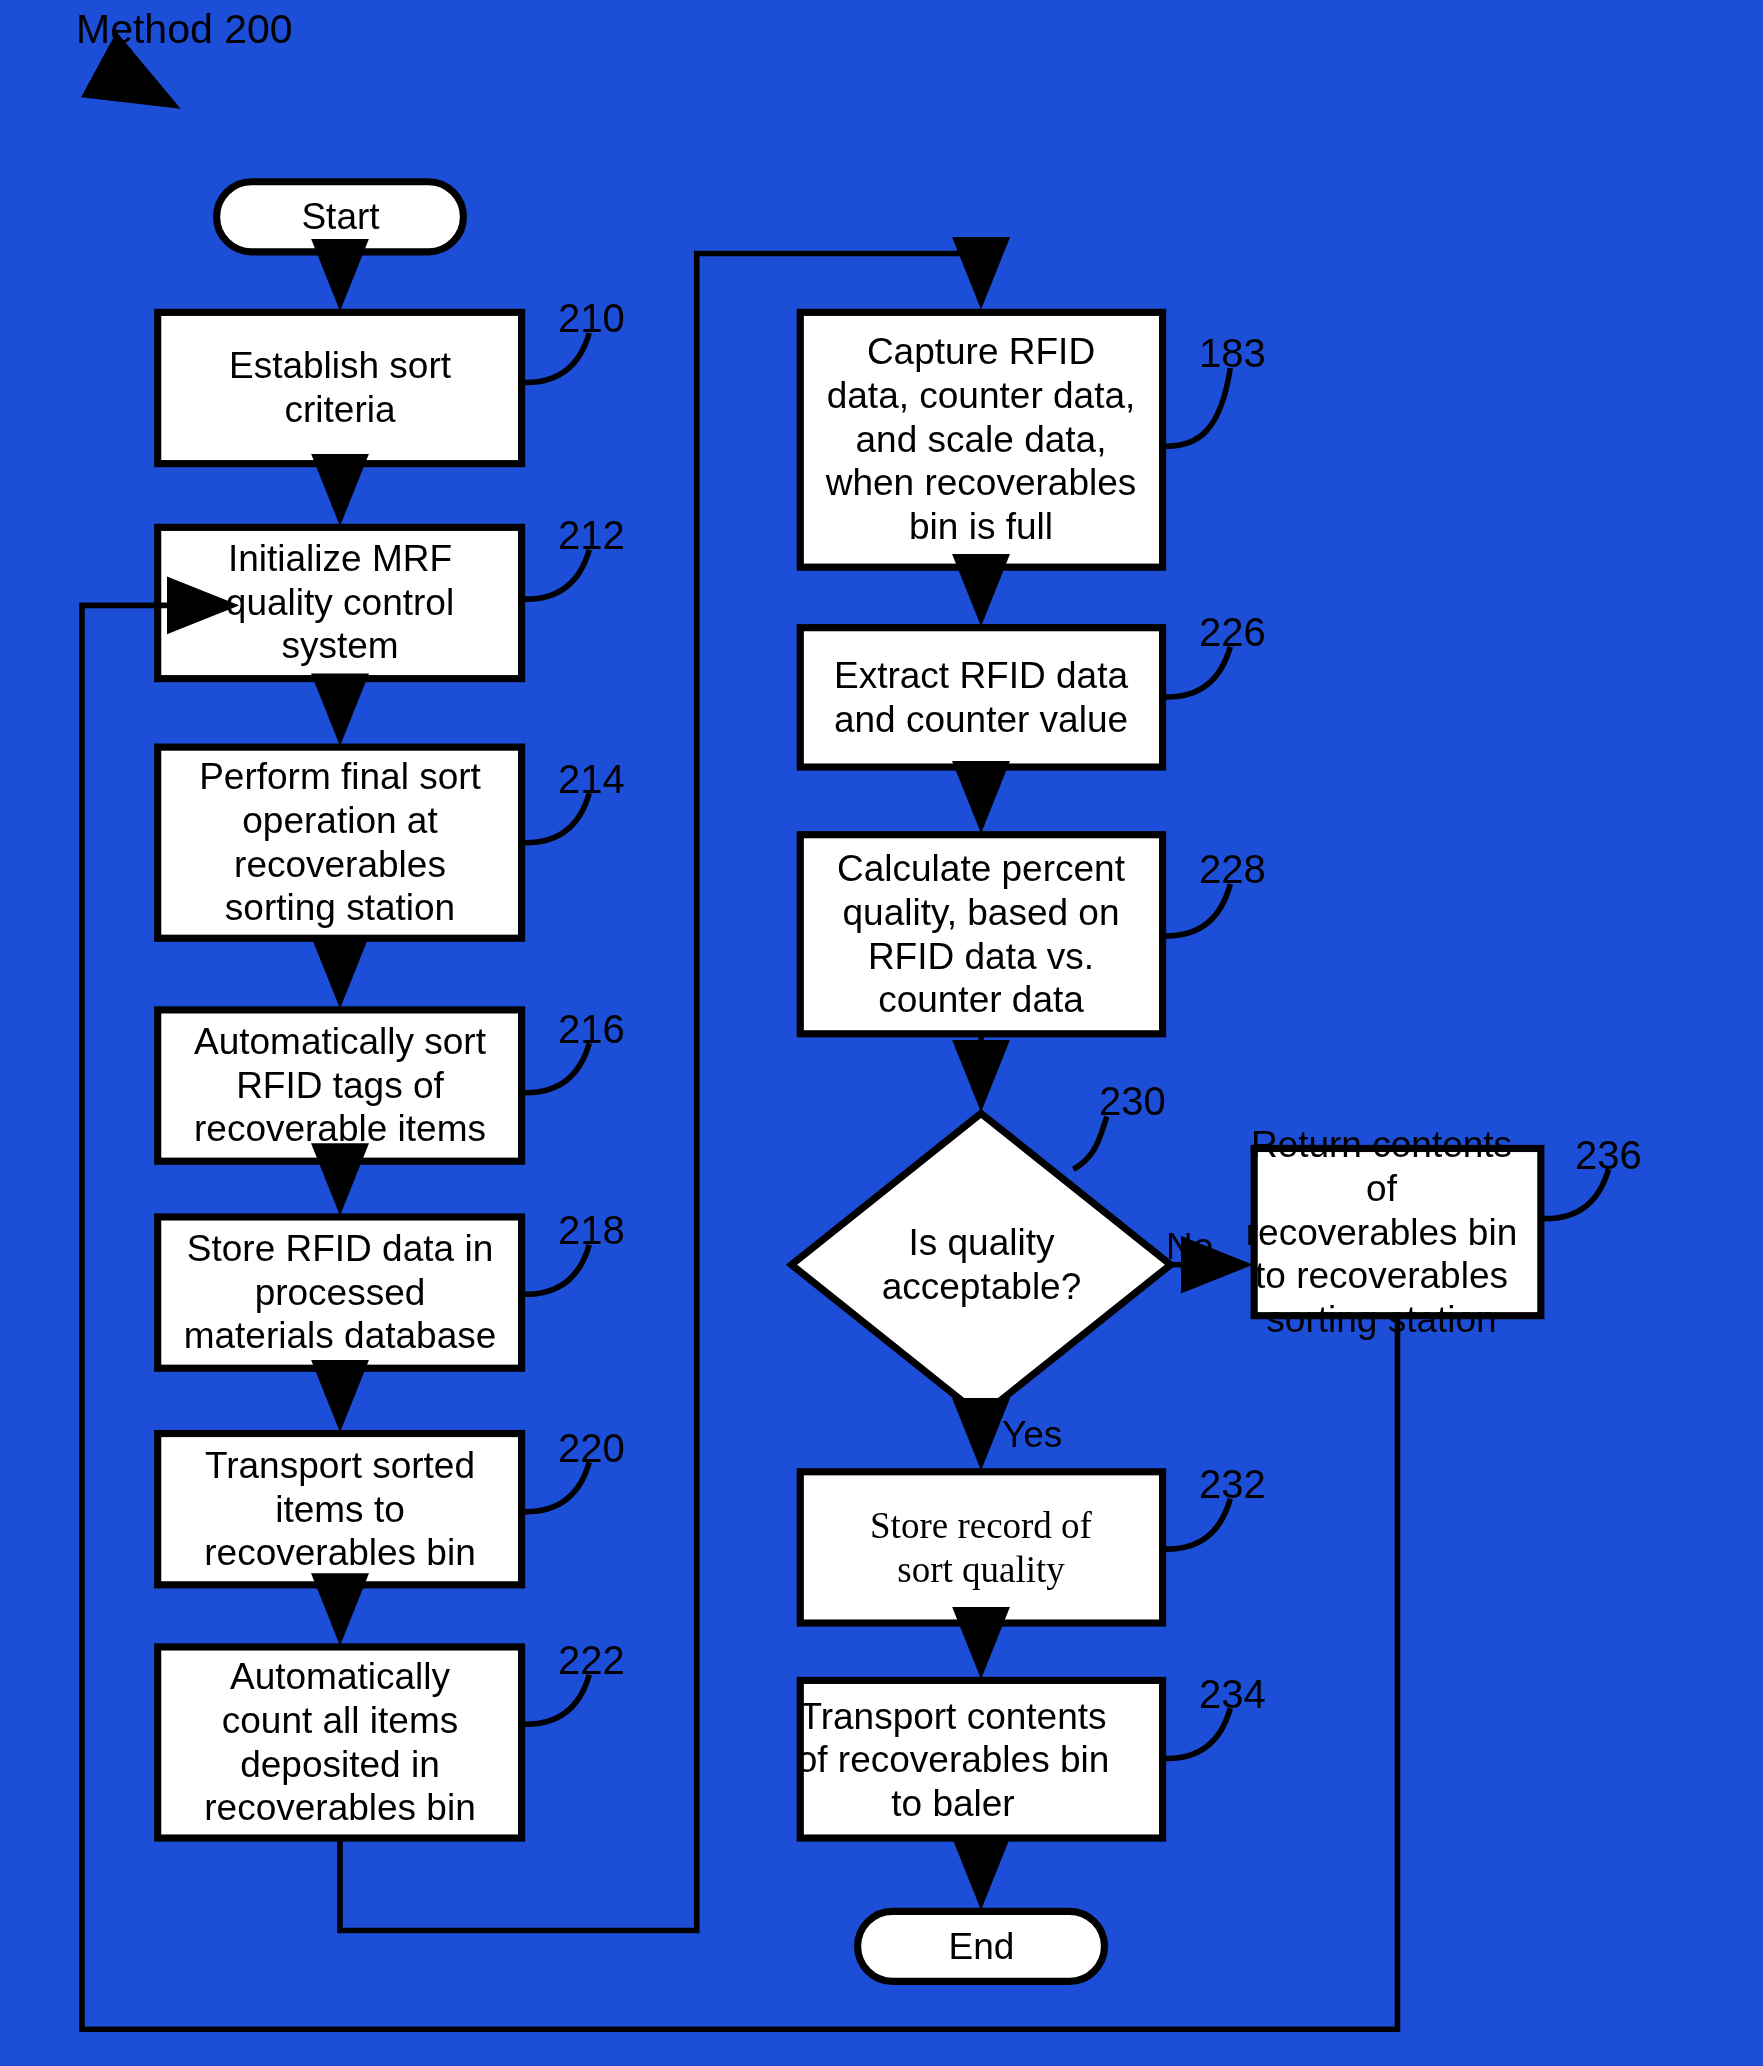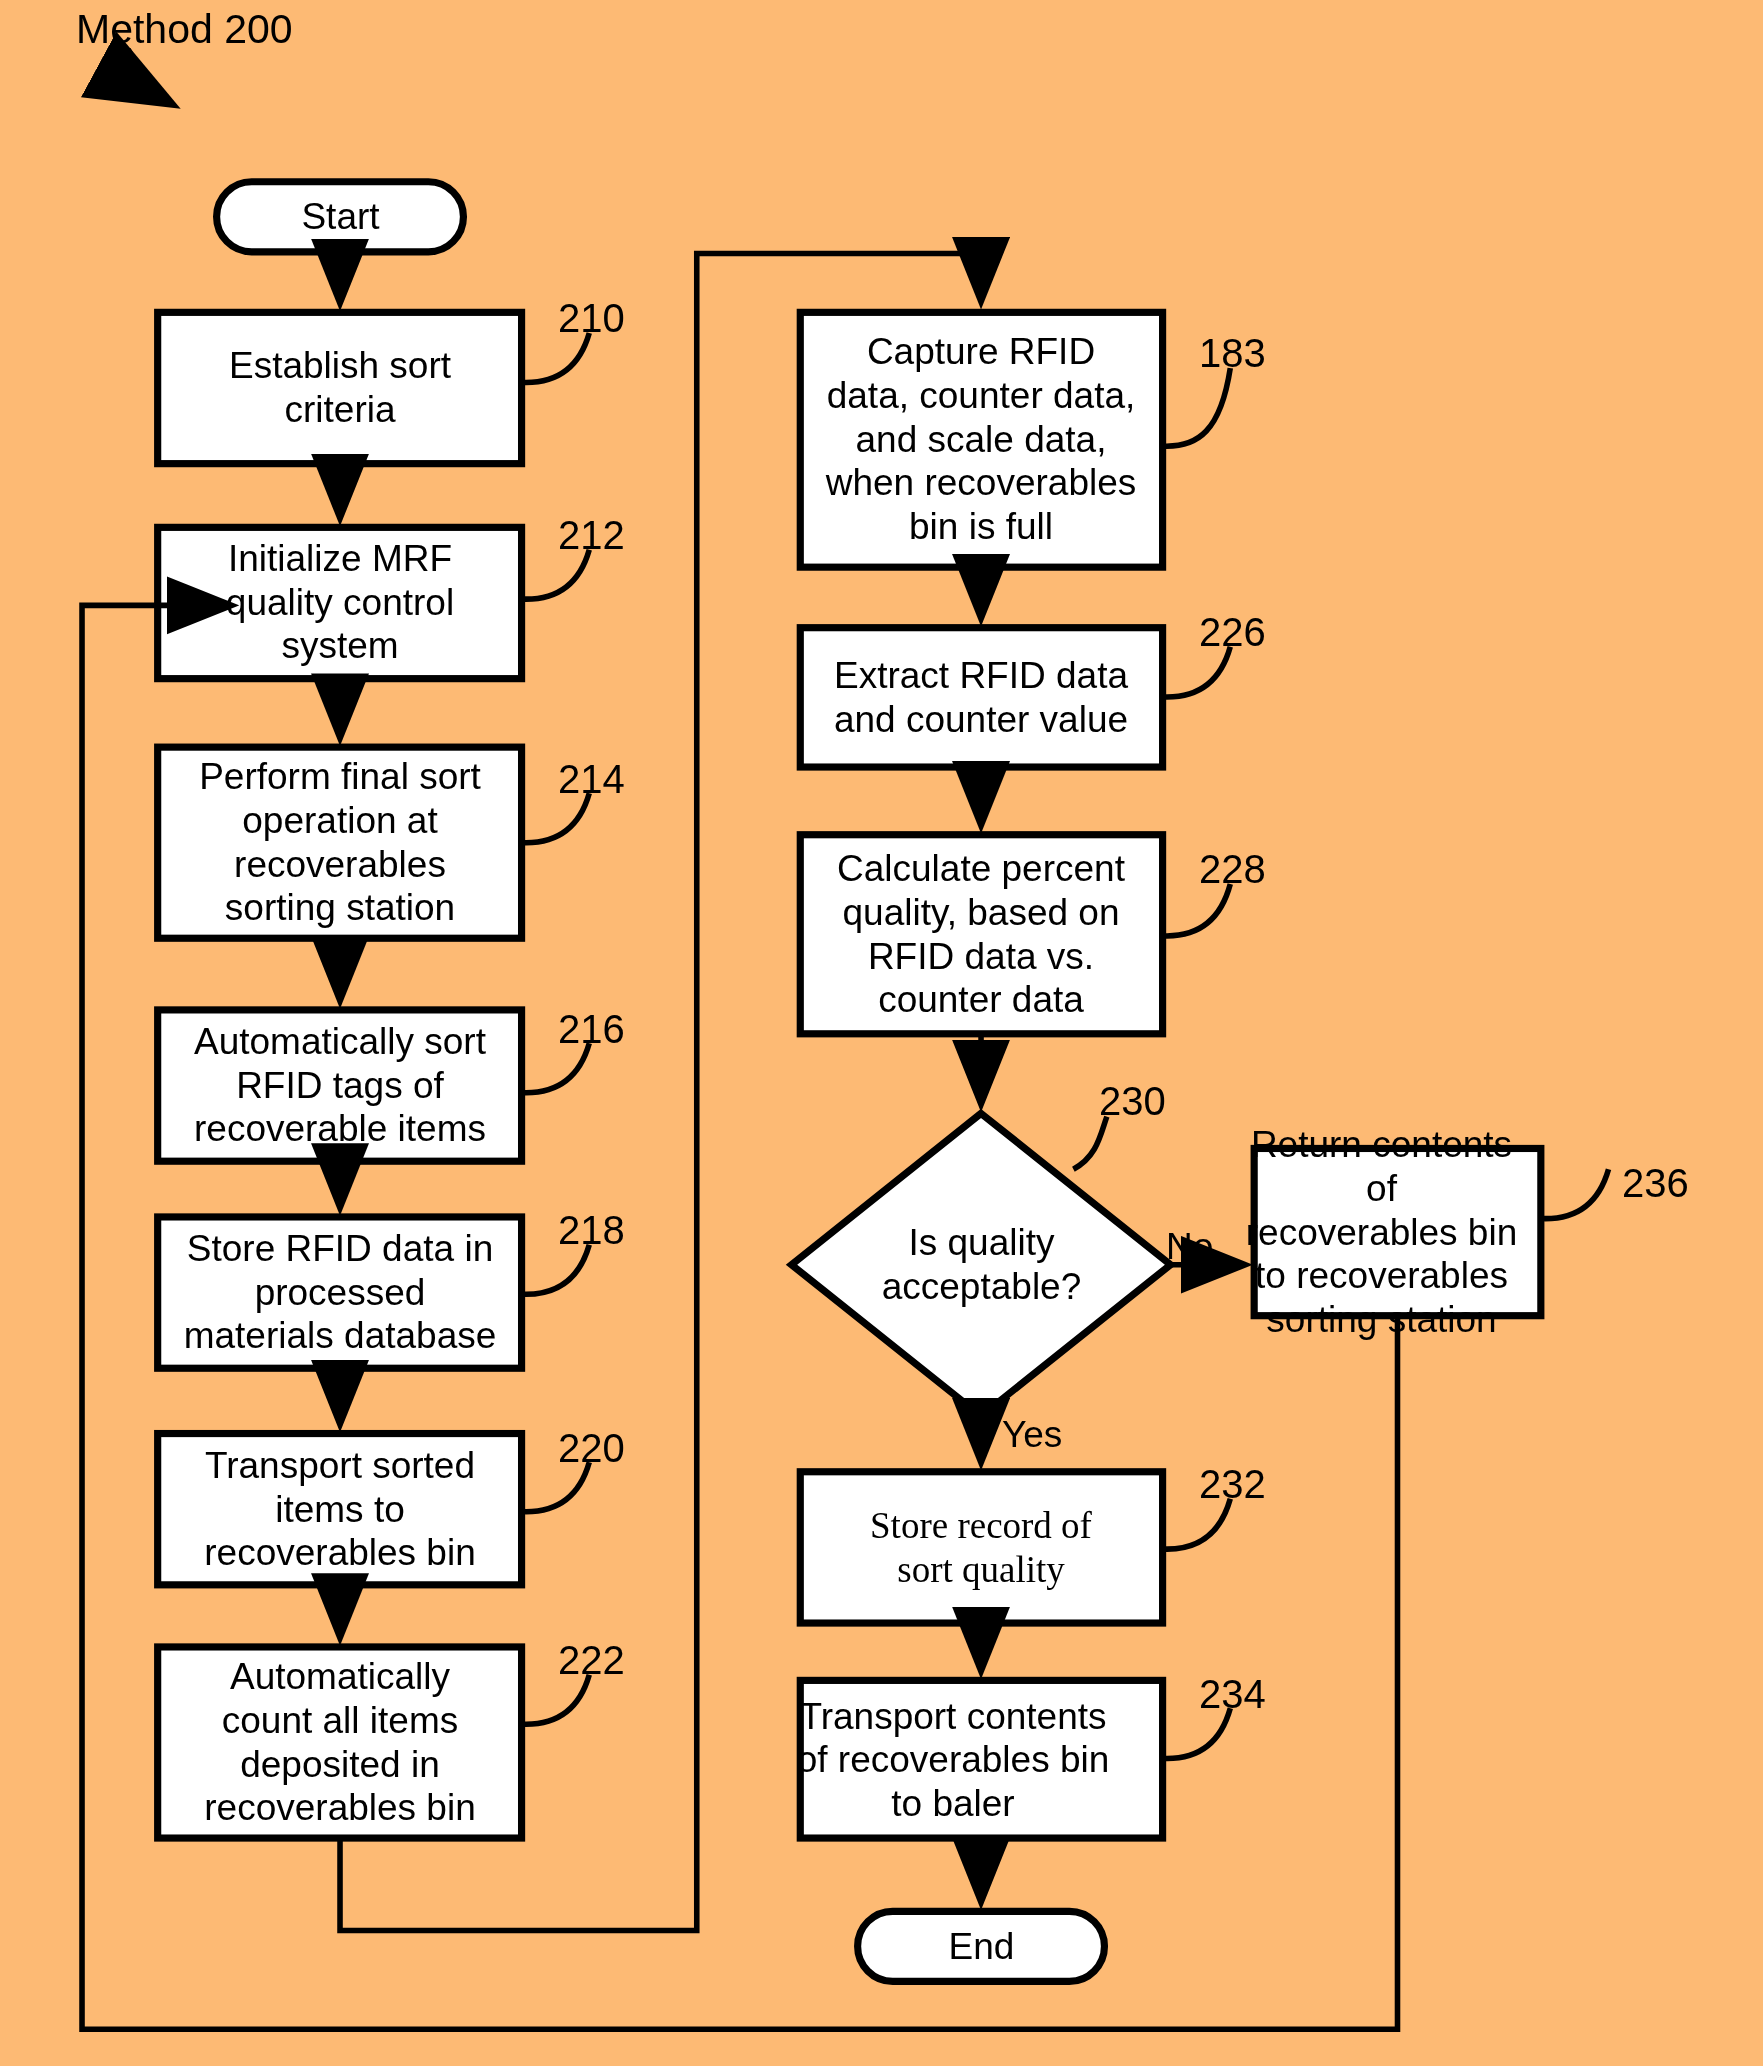--- a/index.html
+++ b/index.html
@@ -5,21 +5,21 @@
 <style>
   html, body {
     margin: 0;
     padding: 0;
     background: #ffffff;
   }
   #page {
     position: relative;
     width: 1763px;
     height: 2066px;
-    background: #fdba74;
+    background: #1d4ed8;
     overflow: hidden;
     font-family: "Liberation Sans", sans-serif;
     color: #000000;
   }
   #flow-svg {
     position: absolute;
     left: 0;
     top: 0;
     width: 1763px;
     height: 2066px;
@@ -215,19 +215,19 @@
   <div class="ref-label" style="left:558px; top:1208px;">218</div>
   <div class="ref-label" style="left:558px; top:1426px;">220</div>
   <div class="ref-label" style="left:558px; top:1638px;">222</div>
 
   <div class="ref-label" style="left:1199px; top:331px;">183</div>
   <div class="ref-label" style="left:1199px; top:610px;">226</div>
   <div class="ref-label" style="left:1199px; top:847px;">228</div>
   <div class="ref-label" style="left:1099px; top:1079px;">230</div>
   <div class="ref-label" style="left:1199px; top:1462px;">232</div>
   <div class="ref-label" style="left:1199px; top:1672px;">234</div>
-  <div class="ref-label" style="left:1622px; top:1133px;margin-top:28px;">236</div>
+  <div class="ref-label" style="left:1575px; top:1133px;">236</div>
 
   <div class="edge-label" style="left:1166px; top:1226px;">No</div>
   <div class="edge-label" style="left:1002px; top:1414px;">Yes</div>
 
 </div>
 
 
 </body></html>

